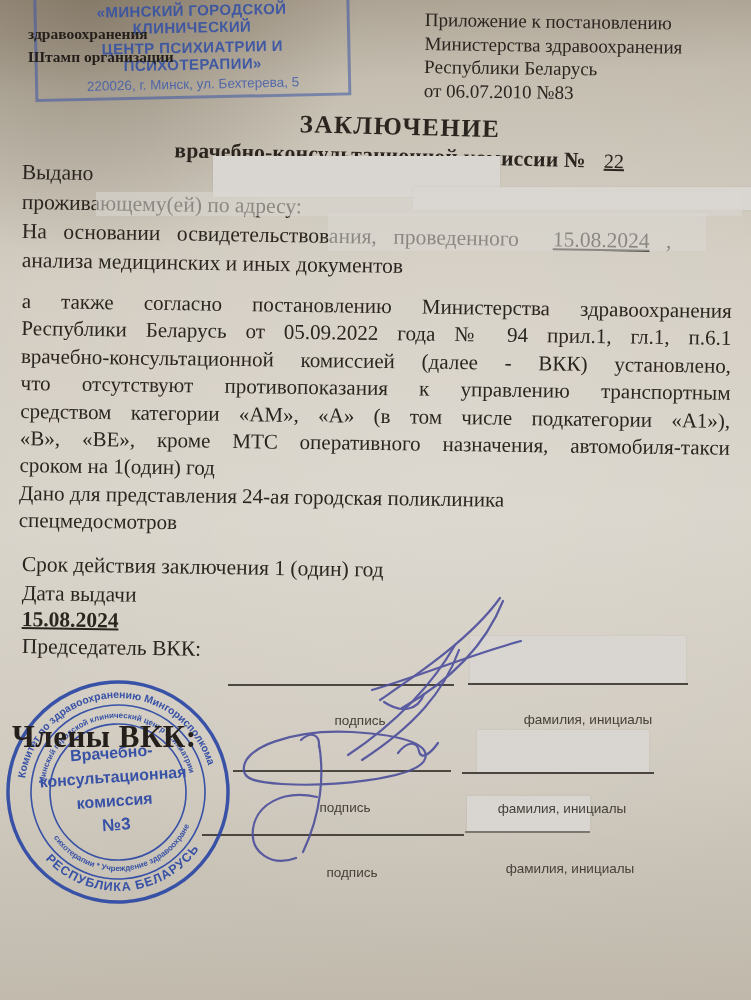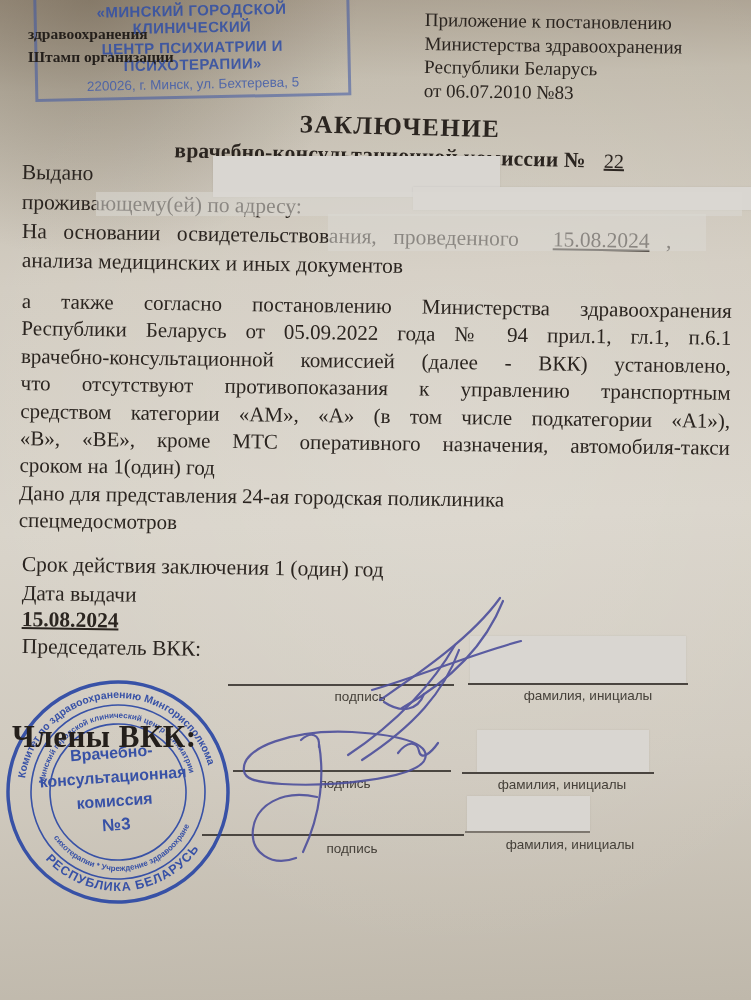--- a/index.html
+++ b/index.html
@@ -42,21 +42,21 @@
   .validity{top:551px;} .datelabel{top:580px;}
   .issue-date{top:606px;font-weight:bold;text-decoration:underline;text-decoration-thickness:2px;}
   .chairman{top:633px;}
   .members-label{left:12px;top:719px;font-size:31px;font-weight:bold;z-index:6;color:#241f1b;
     letter-spacing:.5px;}
   
   .red{background:#d9d6d1;z-index:4;box-shadow:0 0 2px rgba(0,0,0,0.08);}
   .red-t{background:rgba(219,216,211,0.55);z-index:4;}
   
   .sline{height:2px;background:rgba(52,47,42,0.85);z-index:3;}
-  .cap{font-family:"Liberation Sans",sans-serif;font-size:13.5px;color:#454039;z-index:4;text-align:center;}
+  .cap{font-family:"Liberation Sans",sans-serif;font-size:13.5px;color:#454039;z-index:4;text-align:center;margin-top:24px;}
   
   #roundStamp{left:1px;top:674px;z-index:5;opacity:0.93;}
   #inkSig{left:0;top:0;z-index:7;pointer-events:none;}
   .rs-txt{font-family:"Liberation Sans",sans-serif;font-weight:bold;fill:#2d49a5;}
   .rs-center{font-family:"Liberation Sans",sans-serif;font-weight:bold;fill:#2d49a5;text-anchor:middle;}
 </style>
 </head>
 <body>
 
 <div id="page">

